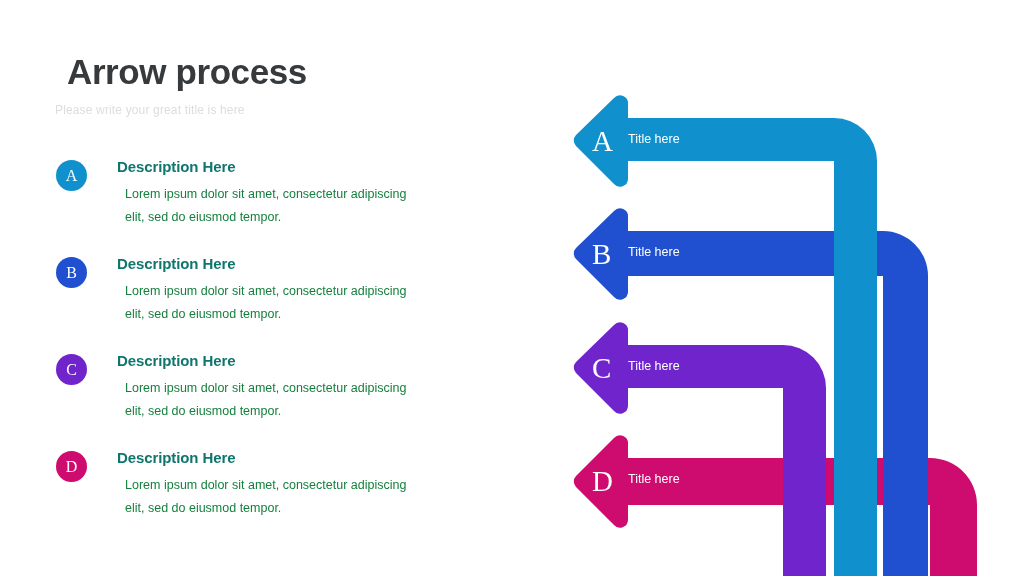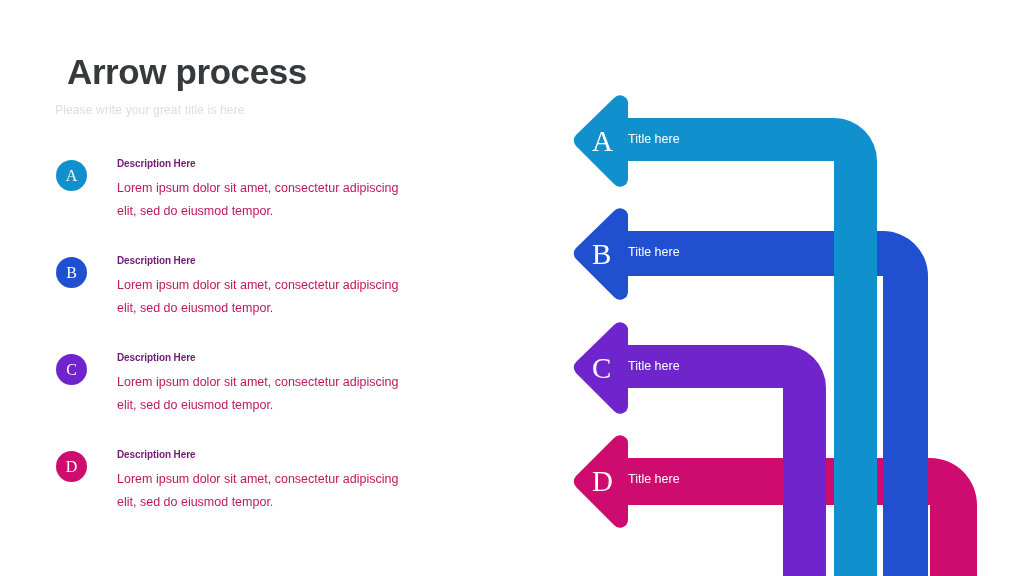--- a/index.html
+++ b/index.html
@@ -70,32 +70,32 @@
     color: #ffffff;
     font-family: "Liberation Serif", serif;
     font-size: 16px;
     display: flex;
     align-items: center;
     justify-content: center;
     line-height: 1;
   }
 
   .item-heading {
-    font-size: 10px;
+    font-size: 15px;
     font-weight: bold;
-    color: #701a75;
+    color: #0f766e;
     margin: 0 0 8px 0;
     letter-spacing: -0.1px;
   }
 
   .item-body {
     font-size: 12.5px;
-    color: #be185d;
+    color: #15803d;
     line-height: 1.85;
-    margin: 0;
+    margin: 8px;
     max-width: 300px;
   }
 
   
   .diagram {
     position: absolute;
     left: 0;
     top: 0;
     width: 1024px;
     height: 576px;

